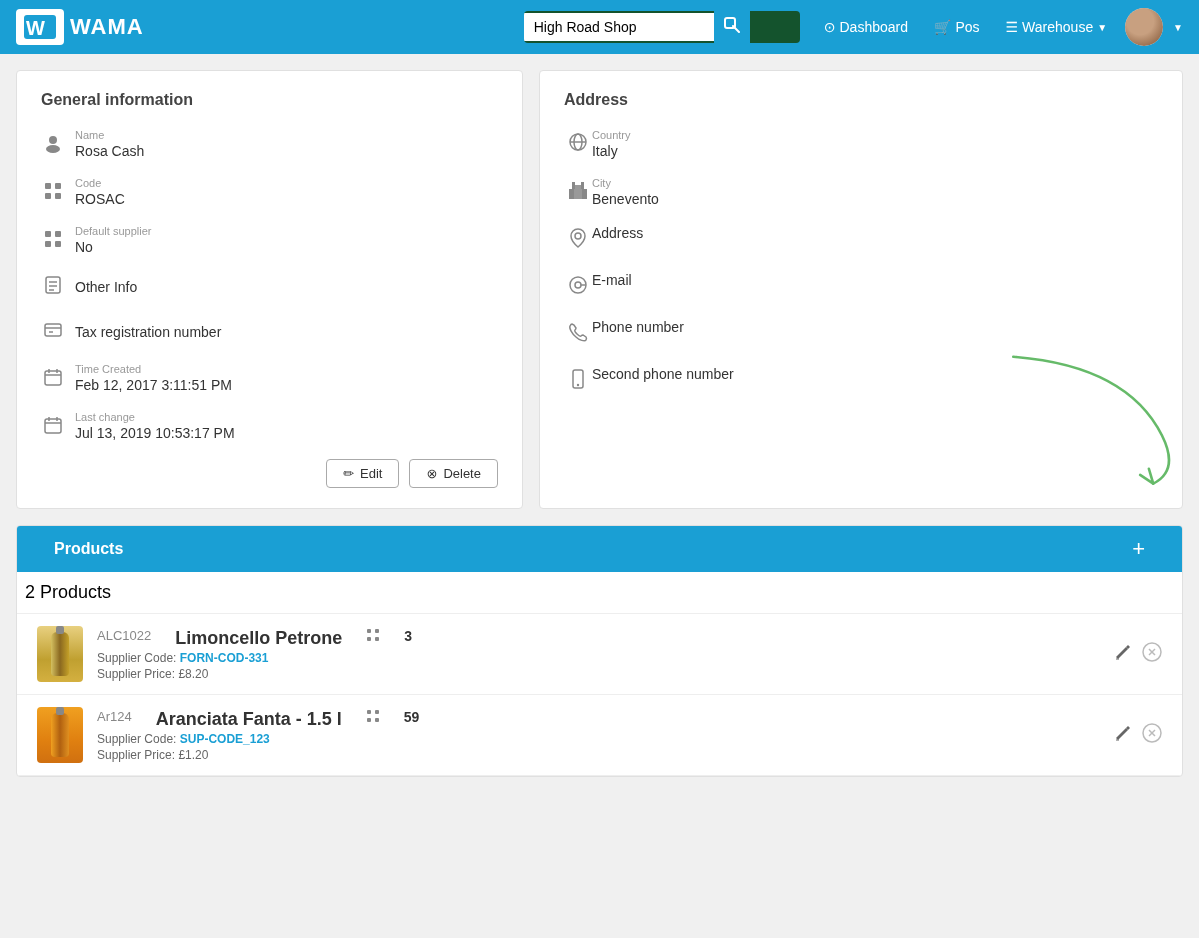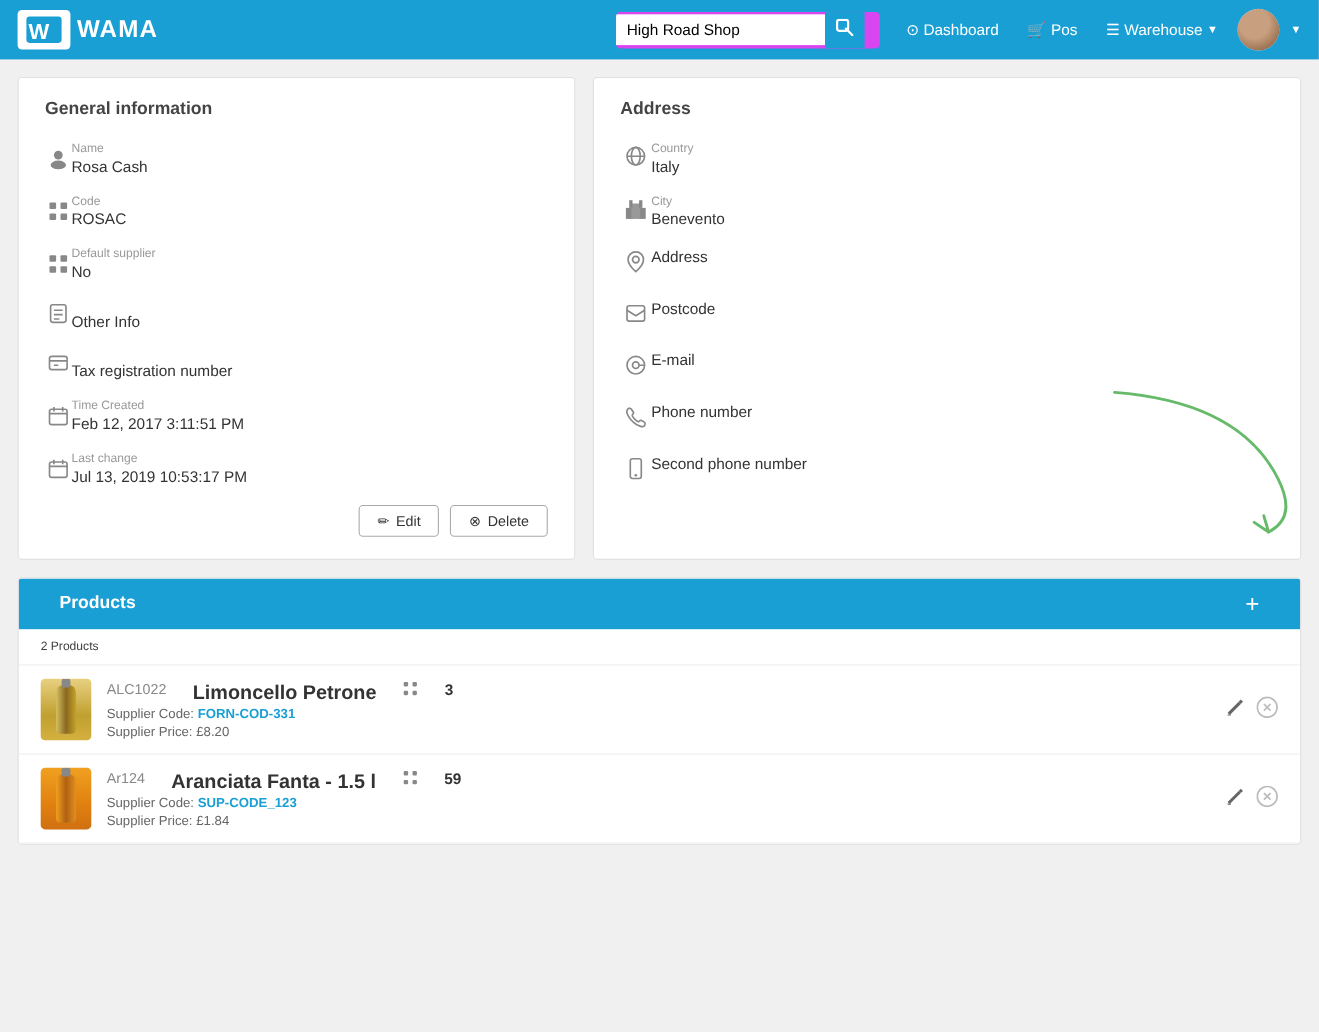--- a/index.html
+++ b/index.html
@@ -35,24 +35,24 @@
       color: #fff;
       font-size: 22px;
       font-weight: bold;
       margin-left: 6px;
       letter-spacing: 1px;
     }
     .shop-search {
       margin-left: auto;
       display: flex;
       align-items: center;
-      background: #d946ef;
+      background: #14532d;
       border-radius: 4px;
       overflow: hidden;
-      width: 240px;
+      width: 276px;
     }
     .shop-search input {
       border: none;
       outline: none;
       padding: 6px 10px;
       font-size: 14px;
       width: 190px;
     }
     .shop-search .search-icon-btn {
       background: #1a9fd4;
@@ -120,23 +120,23 @@
 
     .section-title {
       font-size: 16px;
       font-weight: 600;
       color: #444;
       margin-bottom: 20px;
     }
 
     .info-row {
       display: flex;
-      align-items: flex-end;
+      align-items: center;
       margin-bottom: 18px;
-      gap: 0;
+      gap: 10px;
     }
     .info-icon {
       color: #888;
       font-size: 18px;
       width: 24px;
       text-align: center;
       margin-top: 2px;
       flex-shrink: 0;
     }
     .info-content .label {
@@ -223,23 +223,23 @@
     }
     .products-add-btn {
       background: none;
       border: none;
       color: #fff;
       font-size: 22px;
       cursor: pointer;
       line-height: 1;
     }
     .products-count {
-      padding: 10px 20px;
-      font-size: 11px;
-      color: #404040;
+      padding: 10px 8px;
+      font-size: 18px;
+      color: #000000;
       border-bottom: 1px solid #eee;
     }
     .product-row {
       display: flex;
       align-items: center;
       padding: 12px 20px;
       border-bottom: 1px solid #eee;
       gap: 14px;
     }
     .product-img {
@@ -536,31 +536,20 @@
           <svg width="22" height="22" viewBox="0 0 22 22" fill="#888">
             <path d="M11 2 C7 2 4 5 4 9 C4 14 11 20 11 20 C11 20 18 14 18 9 C18 5 15 2 11 2Z" fill="none" stroke="#888" stroke-width="1.5"></path>
             <circle cx="11" cy="9" r="3" fill="none" stroke="#888" stroke-width="1.5"></circle>
           </svg>
         </div>
         <div class="addr-content">
           <div class="value">Address</div>
         </div>
       </div>
 
-      <div class="addr-row">
-        <div class="addr-icon">
-          <svg width="22" height="22" viewBox="0 0 22 22" fill="#888">
-            <rect x="3" y="4" width="16" height="14" rx="2" fill="none" stroke="#888" stroke-width="1.5"></rect>
-            <path d="M3 8 L11 13 L19 8" fill="none" stroke="#888" stroke-width="1.5"></path>
-          </svg>
-        </div>
-        <div class="addr-content">
-          <div class="value">Postcode</div>
-        </div>
-      </div>
 
       <div class="addr-row">
         <div class="addr-icon">
           <svg width="22" height="22" viewBox="0 0 22 22" fill="#888">
             <circle cx="11" cy="11" r="8" fill="none" stroke="#888" stroke-width="1.5"></circle>
             <circle cx="11" cy="11" r="3" fill="none" stroke="#888" stroke-width="1.5"></circle>
             <line x1="19" y1="11" x2="14" y2="11" stroke="#888" stroke-width="1.5"></line>
           </svg>
         </div>
         <div class="addr-content">
@@ -667,21 +656,21 @@
               </svg>
           </span>
           <span class="product-qty">59</span>
         </div>
         <div class="product-sub">
           <span>Supplier Code:</span>
           <span class="supplier-code-val">SUP-CODE_123</span>
         </div>
         <div class="product-sub">
           <span>Supplier Price:</span>
-          <span>£1.84</span>
+          <span>£1.20</span>
         </div>
       </div>
       <div class="product-actions">
         <span class="product-edit-btn">
           <svg width="18" height="18" viewBox="0 0 18 18" fill="#666">
               <path d="M2 14 L12 4 L14 6 L4 16 Z" fill="#666"></path>
               <path d="M12 4 L14 2 L16 4 L14 6 Z" fill="#666"></path>
               <line x1="2" y1="16" x2="5" y2="16" stroke="#666" stroke-width="1"></line>
             </svg>
         </span>

